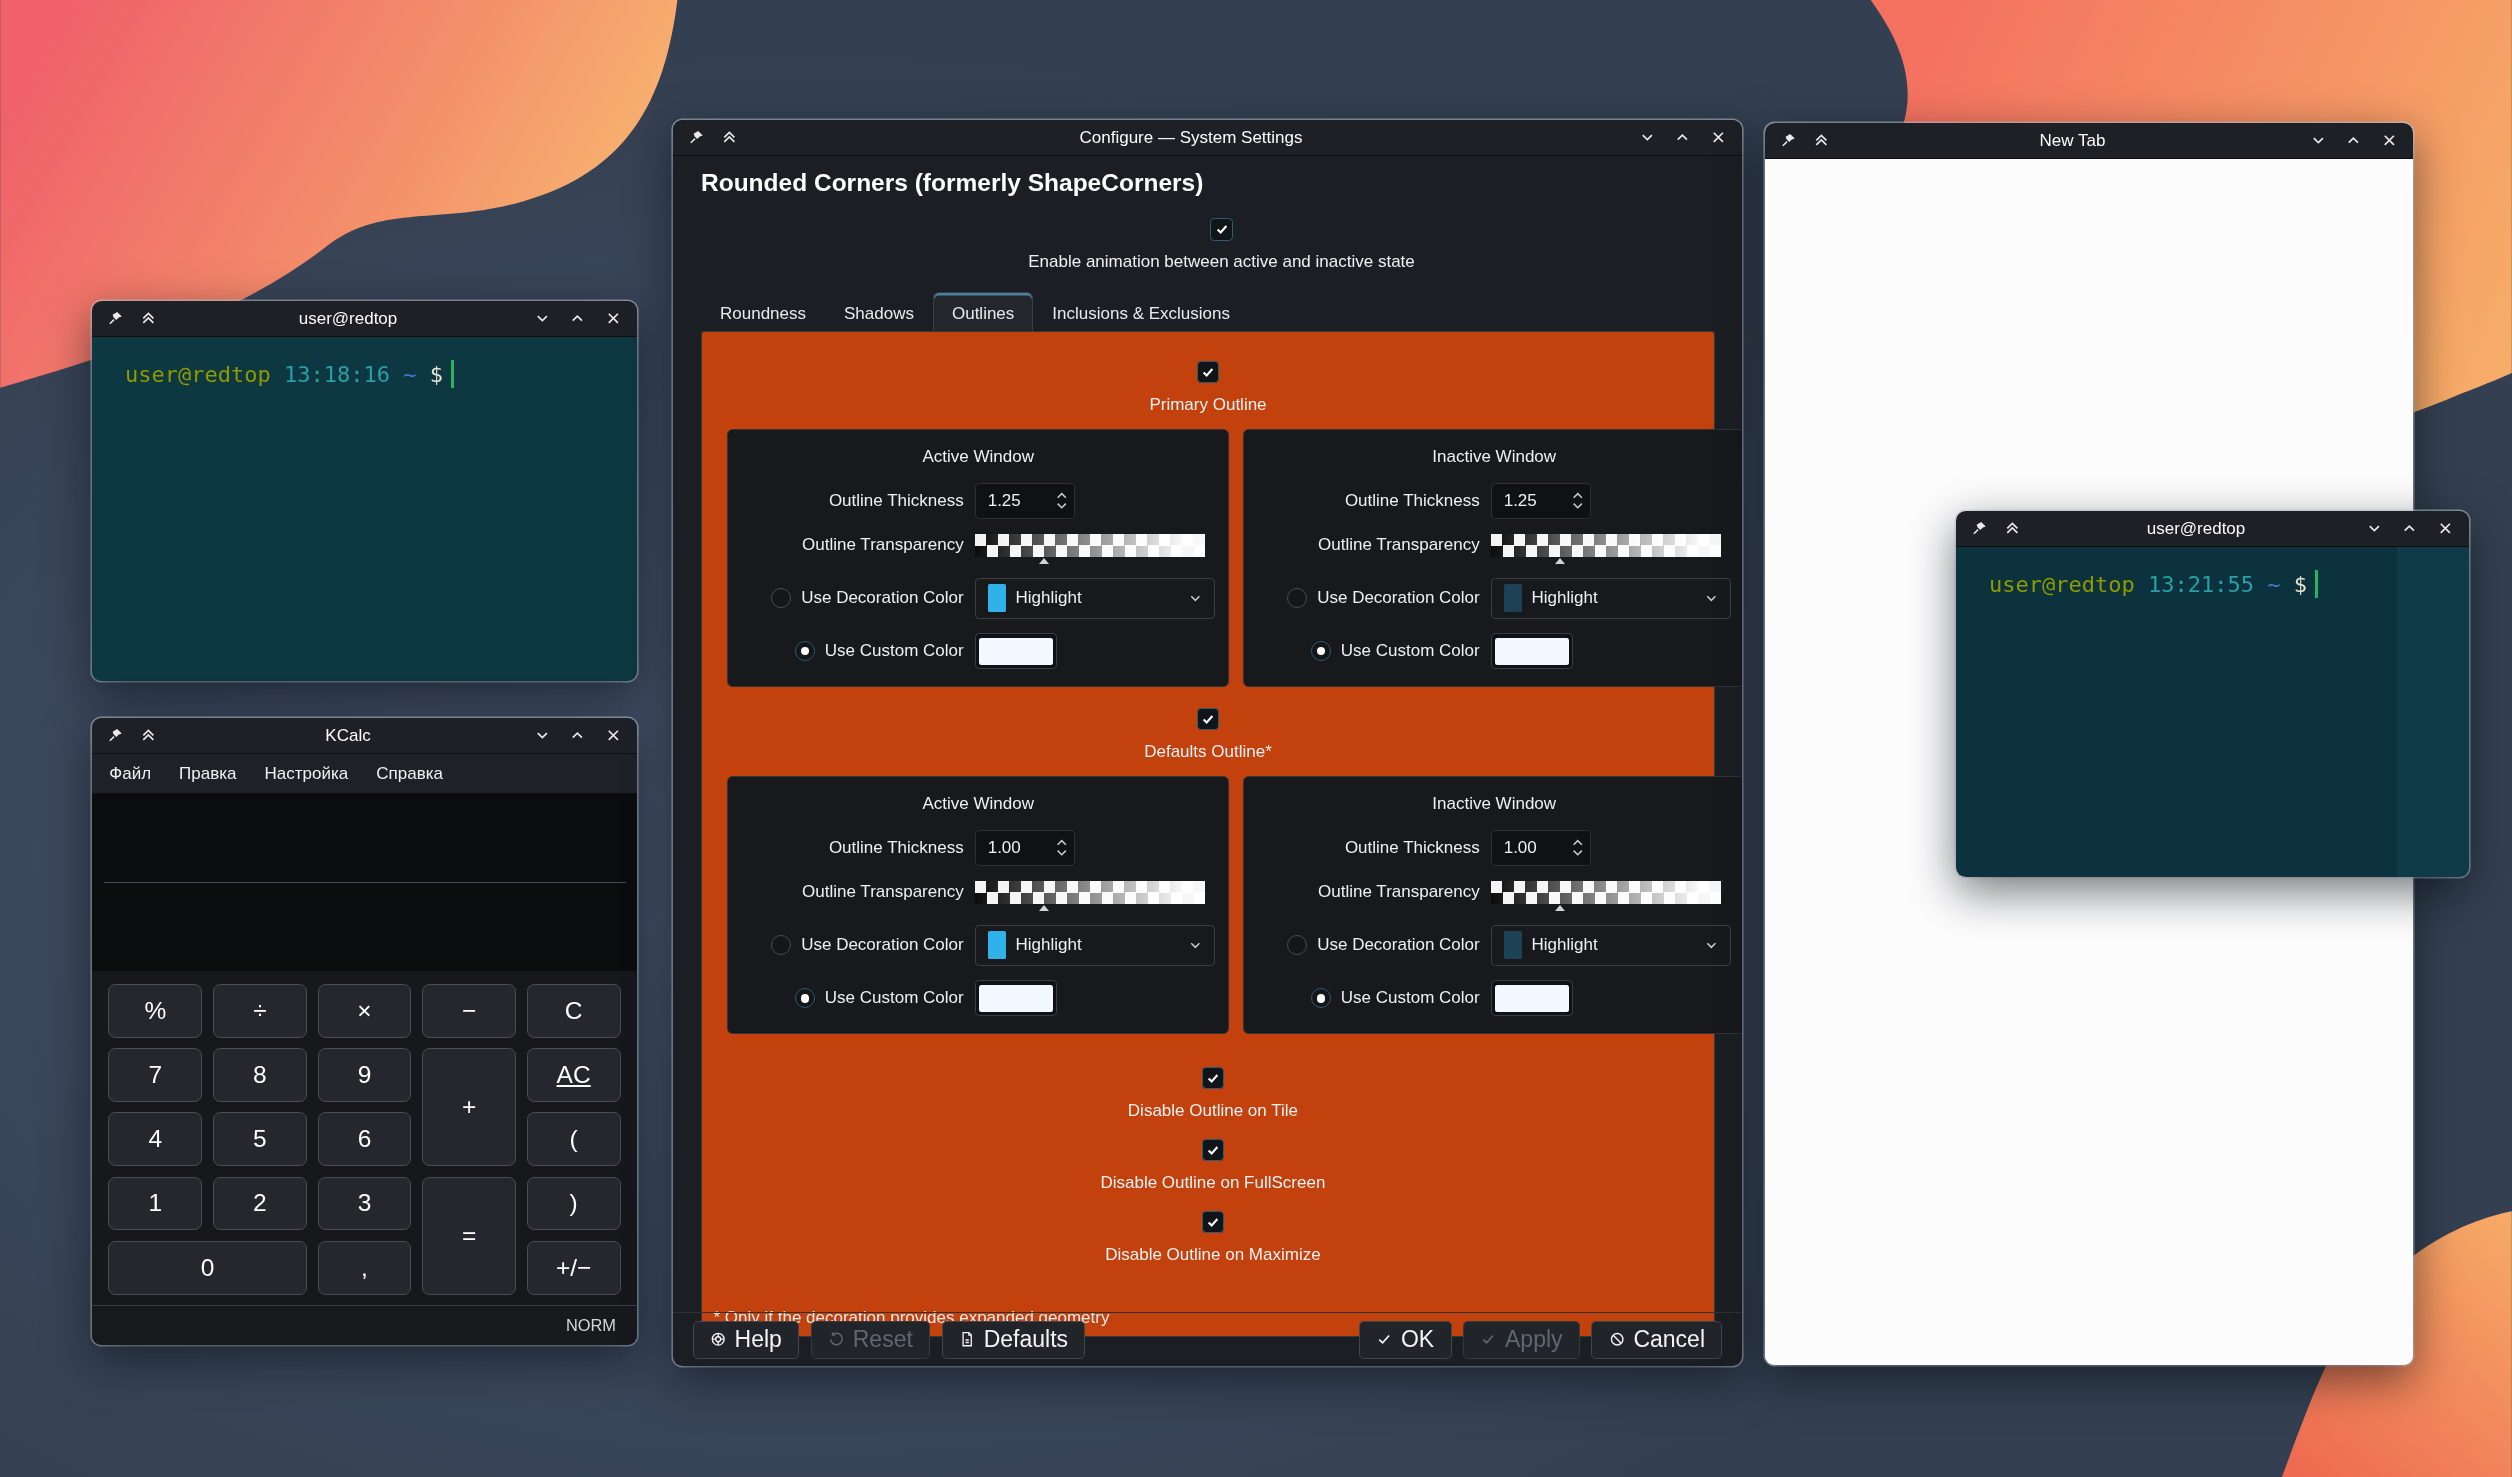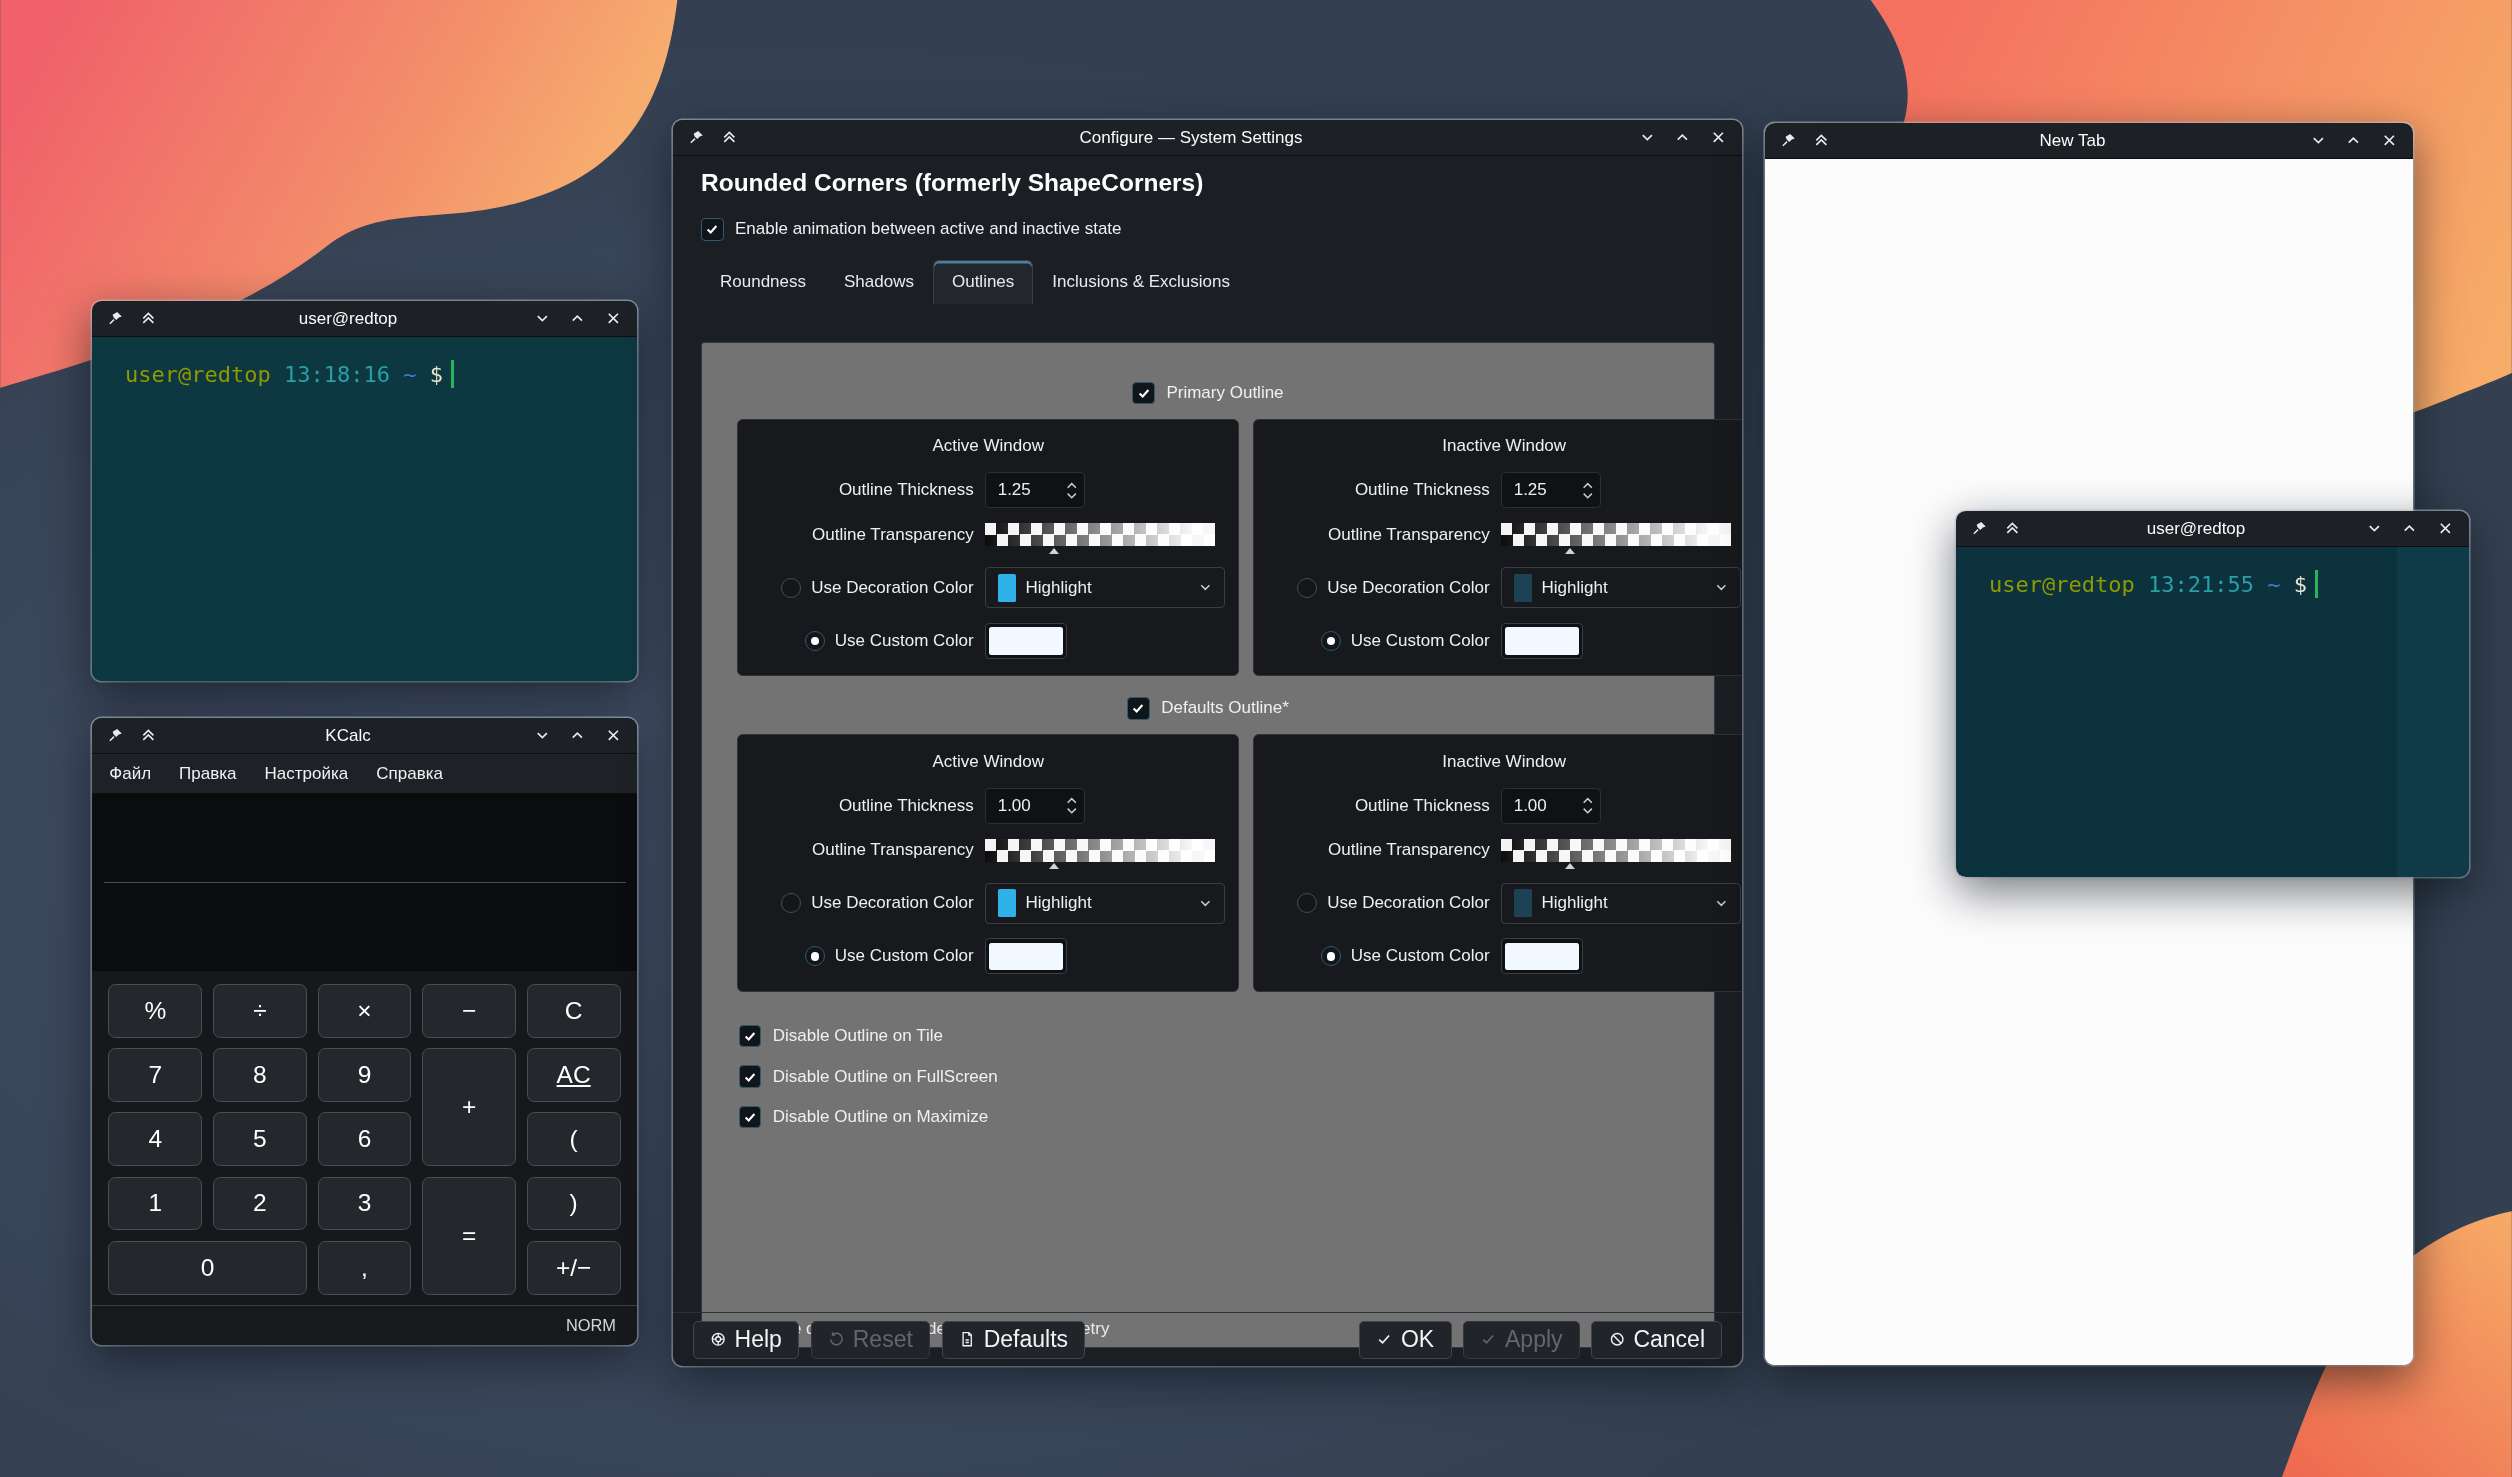--- a/index.html
+++ b/index.html
@@ -40,28 +40,28 @@
   .kc-status{position:absolute;bottom:0;left:0;right:0;height:39px;background:#17191c;
              border-top:0.8px solid #3a3e44;display:flex;align-items:center;justify-content:flex-end;
              padding-right:21px;font-size:16.4px;color:#d4d7da;}
 
   
   .settings{background:#1b1e22;}
   .set-heading{font-size:24.5px;color:#fcfdfd;margin:13px 0 0 28px;font-weight:bold;}
   .cb{width:20.5px;height:20.5px;border-radius:4.1px;background:#101519;border:1.6px solid #2f5b6d;
       display:inline-flex;align-items:center;justify-content:center;flex:none;}
   .cb svg{width:14px;height:14px;color:#fff;}
-  .cb-row{display:flex;align-items:center;gap:11.5px;font-size:17px;}
+  .cb-row{display:flex;align-items:center;gap:11.5px;font-size:17px;flex-direction:column;}
   .enable-row{margin:21px 0 0 28px;}
   .tabs{display:flex;margin:19.6px 0 0 28px;height:44px;align-items:stretch;font-size:17px;}
   .tab{padding:0 18px;display:flex;align-items:center;color:#e8ebee;border:0.8px solid transparent;}
   .tab.active{background:#23272c;border-color:#3a3f45;border-bottom-color:transparent;
               border-radius:5.7px 5.7px 0 0;box-shadow:inset 0 2.5px 0 #4d80a0;}
-  .tab-frame{position:absolute;left:28px;width:1014px;top:222px;height:1006px;background:#737373;
-             border:0.8px solid #34383c;border-radius:3.3px;padding:27px;box-sizing:border-box;}
+  .tab-frame{position:absolute;left:28px;width:1014px;top:211px;height:1006px;background:#c2410c;
+             border:0.8px solid #34383c;border-radius:3.3px;padding:17px;box-sizing:border-box;}
   .sec-head{display:flex;justify-content:center;margin:11.5px 0 14.7px 0;}
   .g-row{display:flex;gap:14px;margin:0 8.2px;align-items:center;}
   .gbox{flex:1;background:#17191c;border:0.8px solid #2f3338;border-radius:5.7px;padding:11.5px 13px 13px;
         box-sizing:border-box;}
   .gbox-title{text-align:center;font-size:17px;margin:4.9px 0 16.4px;}
   .grow{display:grid;grid-template-columns:234px 1fr;align-items:center;margin-bottom:14.7px;}
   .grow:last-child{margin-bottom:3.3px;}
   .lbl{justify-self:end;text-align:right;padding-right:11.5px;font-size:17px;display:flex;
        align-items:center;gap:9.8px;}
   .spin{width:100px;height:36px;background:#0f1215;border:0.8px solid #2c3035;border-radius:4.1px;

